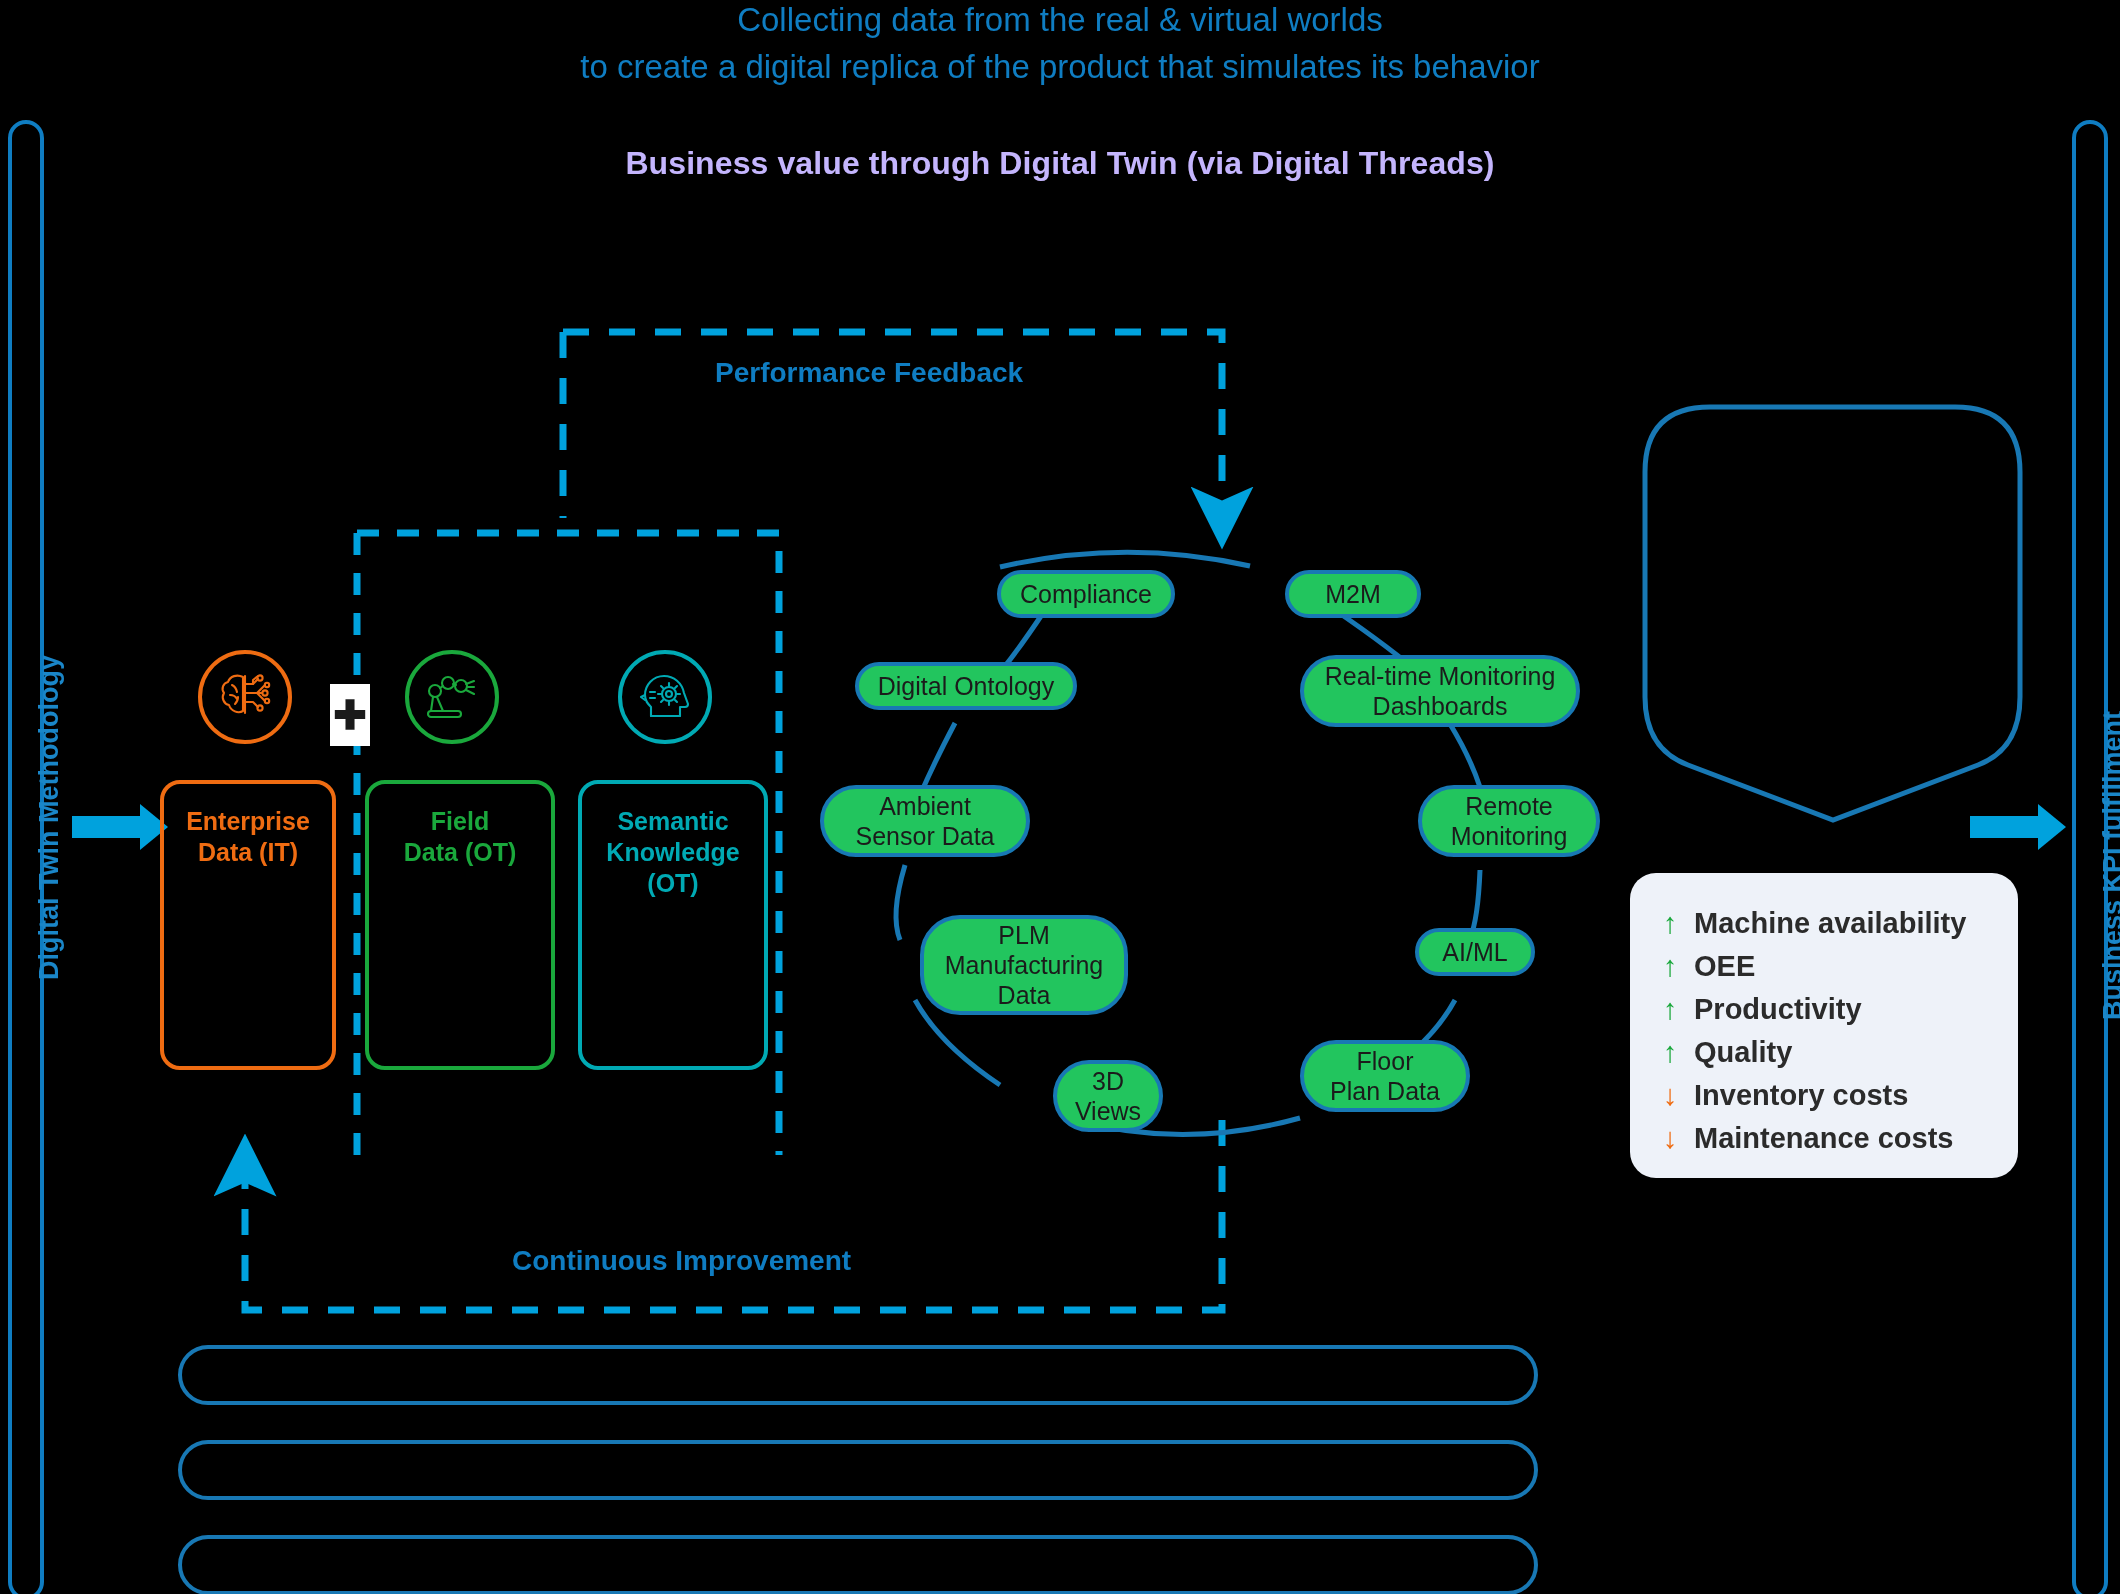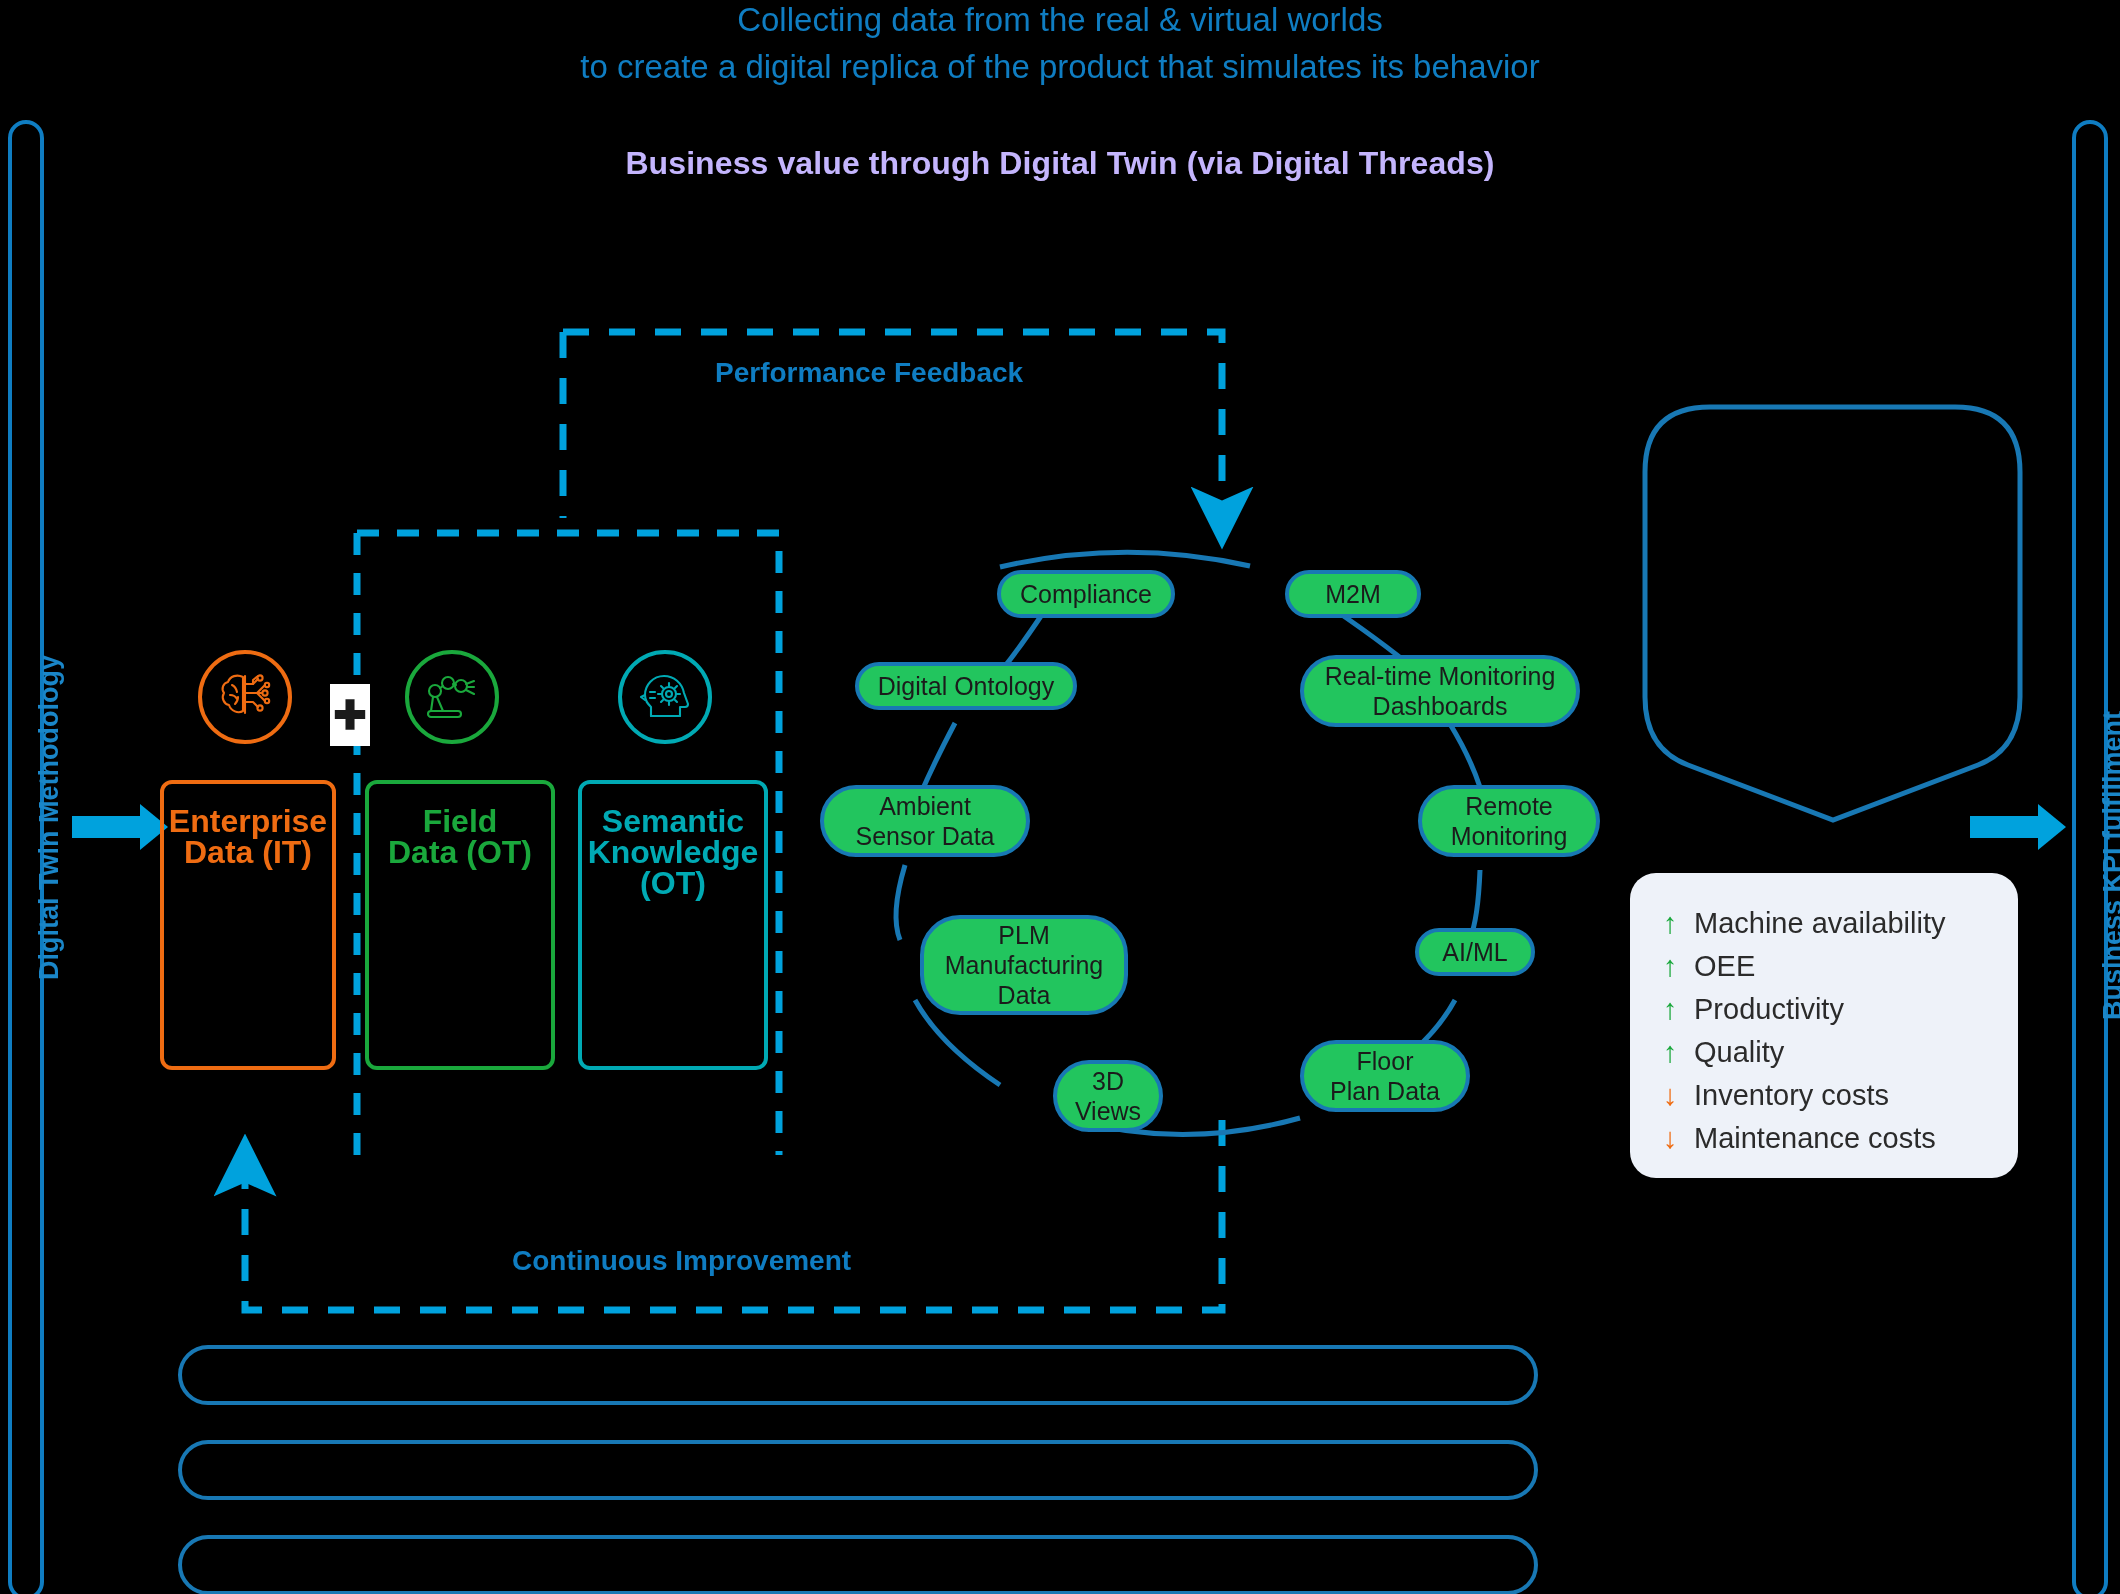--- a/index.html
+++ b/index.html
@@ -39,25 +39,25 @@
   .harrow:after{
     content:"";position:absolute;right:-26px;top:-12px;
     border-top:23px solid transparent;border-bottom:23px solid transparent;
     border-left:28px solid #00a2dd;
   }
   #arrow-in{left:72px;top:816px;width:70px;}
   #arrow-out{left:1970px;top:816px;width:70px;}
 
   
   .datacard{
-    position:absolute;box-sizing:border-box;border-radius:12px;
+    position:absolute;box-sizing:border-box;border-radius:20px;
     border:4px solid;background:transparent;
     display:flex;align-items:flex-start;justify-content:center;
     padding-top:22px;text-align:center;
-    font-size:32px;font-weight:700;line-height:31px;
+    font-size:25px;font-weight:700;line-height:31px;
   }
   #card-enterprise{left:160px;top:780px;width:176px;height:290px;
       border-color:#ef6c12;color:#ef6c12;}
   #card-field{left:365px;top:780px;width:190px;height:290px;
       border-color:#1aa83c;color:#1aa83c;}
   #card-semantic{left:578px;top:780px;width:190px;height:290px;
       border-color:#00aab4;color:#00aab4;text-align:center;}
 
   
   .iconcircle{
@@ -96,21 +96,21 @@
   
   #kpi-panel{
     position:absolute;left:1630px;top:873px;width:388px;height:305px;
     background:#eef2f9;border-radius:26px;box-sizing:border-box;
     padding:34px 0 0 32px;
   }
   .kpi-row{display:flex;align-items:baseline;gap:16px;height:43px;}
   .kpi-arrow{font-size:29px;font-weight:700;line-height:1;width:16px;text-align:center;}
   .kpi-up{color:#1aa83c;}
   .kpi-down{color:#ef6c12;}
-  .kpi-text{font-size:29px;color:#2b2b2b;font-weight:400;}
+  .kpi-text{font-size:29px;color:#2b2b2b;font-weight:700;}
 
   
   .bottombar{
     position:absolute;left:178px;width:1360px;height:60px;
     border:4px solid #1878b4;border-radius:32px;box-sizing:border-box;
     background:transparent;
   }
   #bar1{top:1345px;}
   #bar2{top:1440px;}
   #bar3{top:1535px;}

